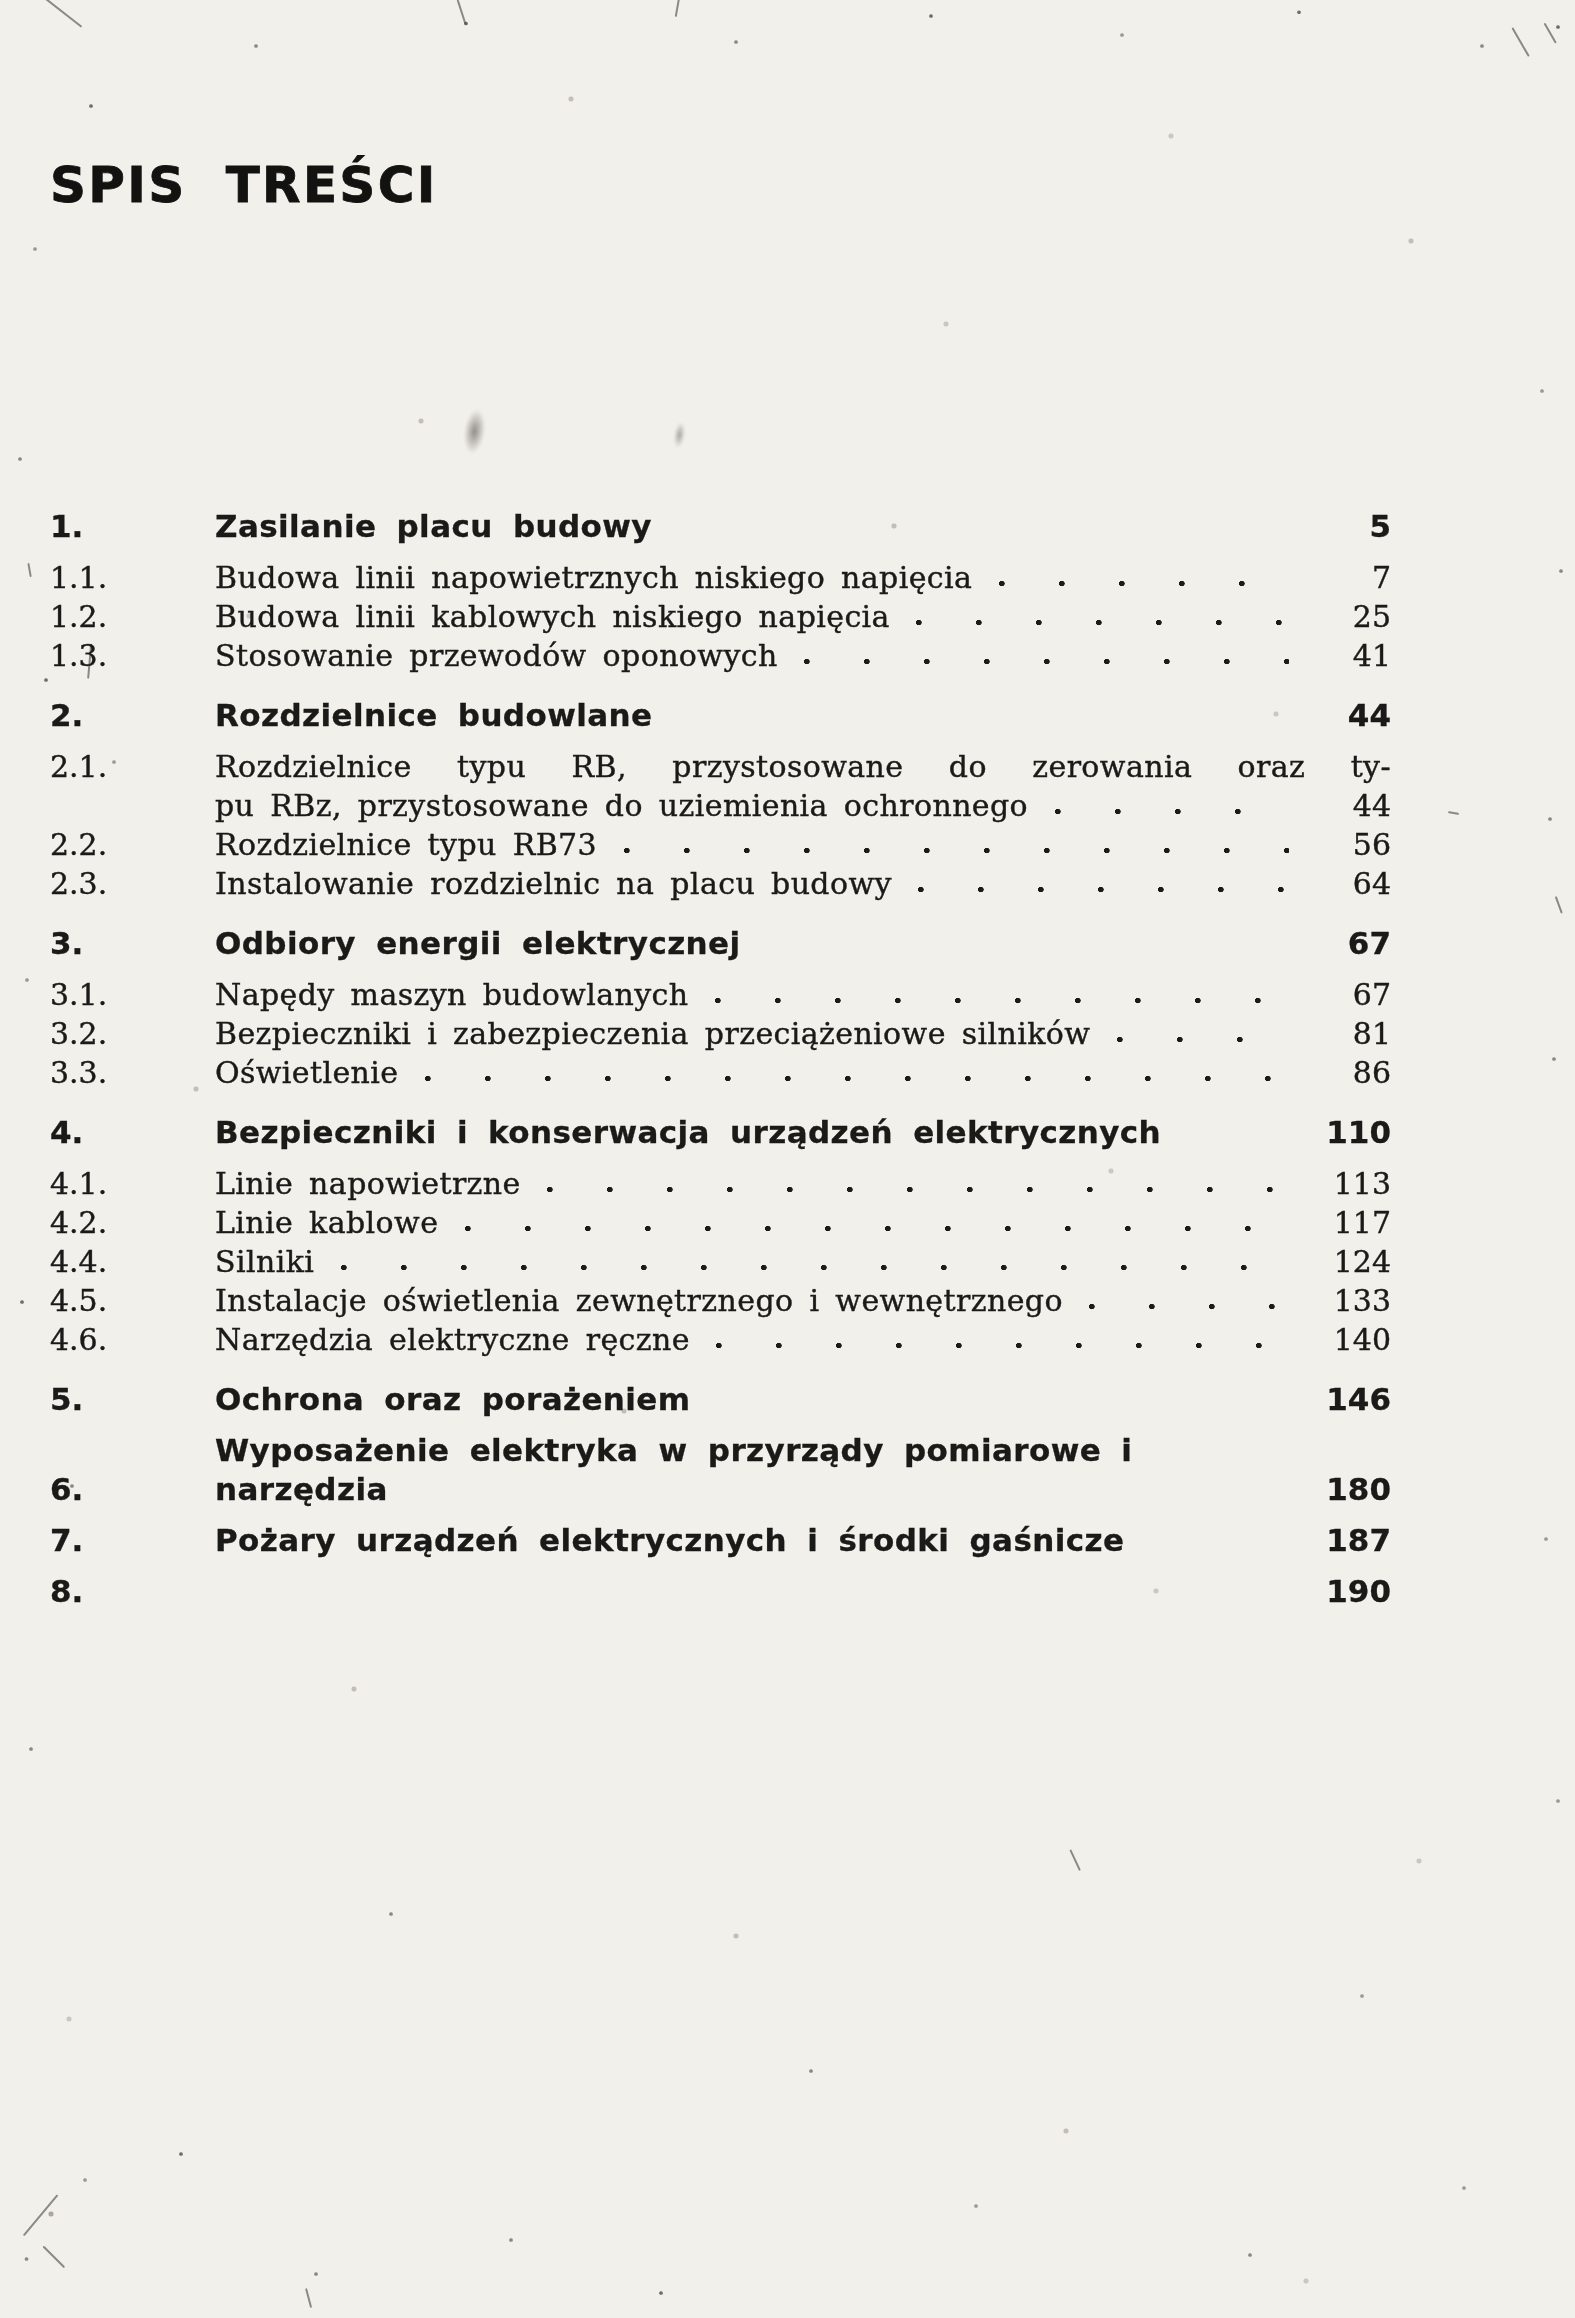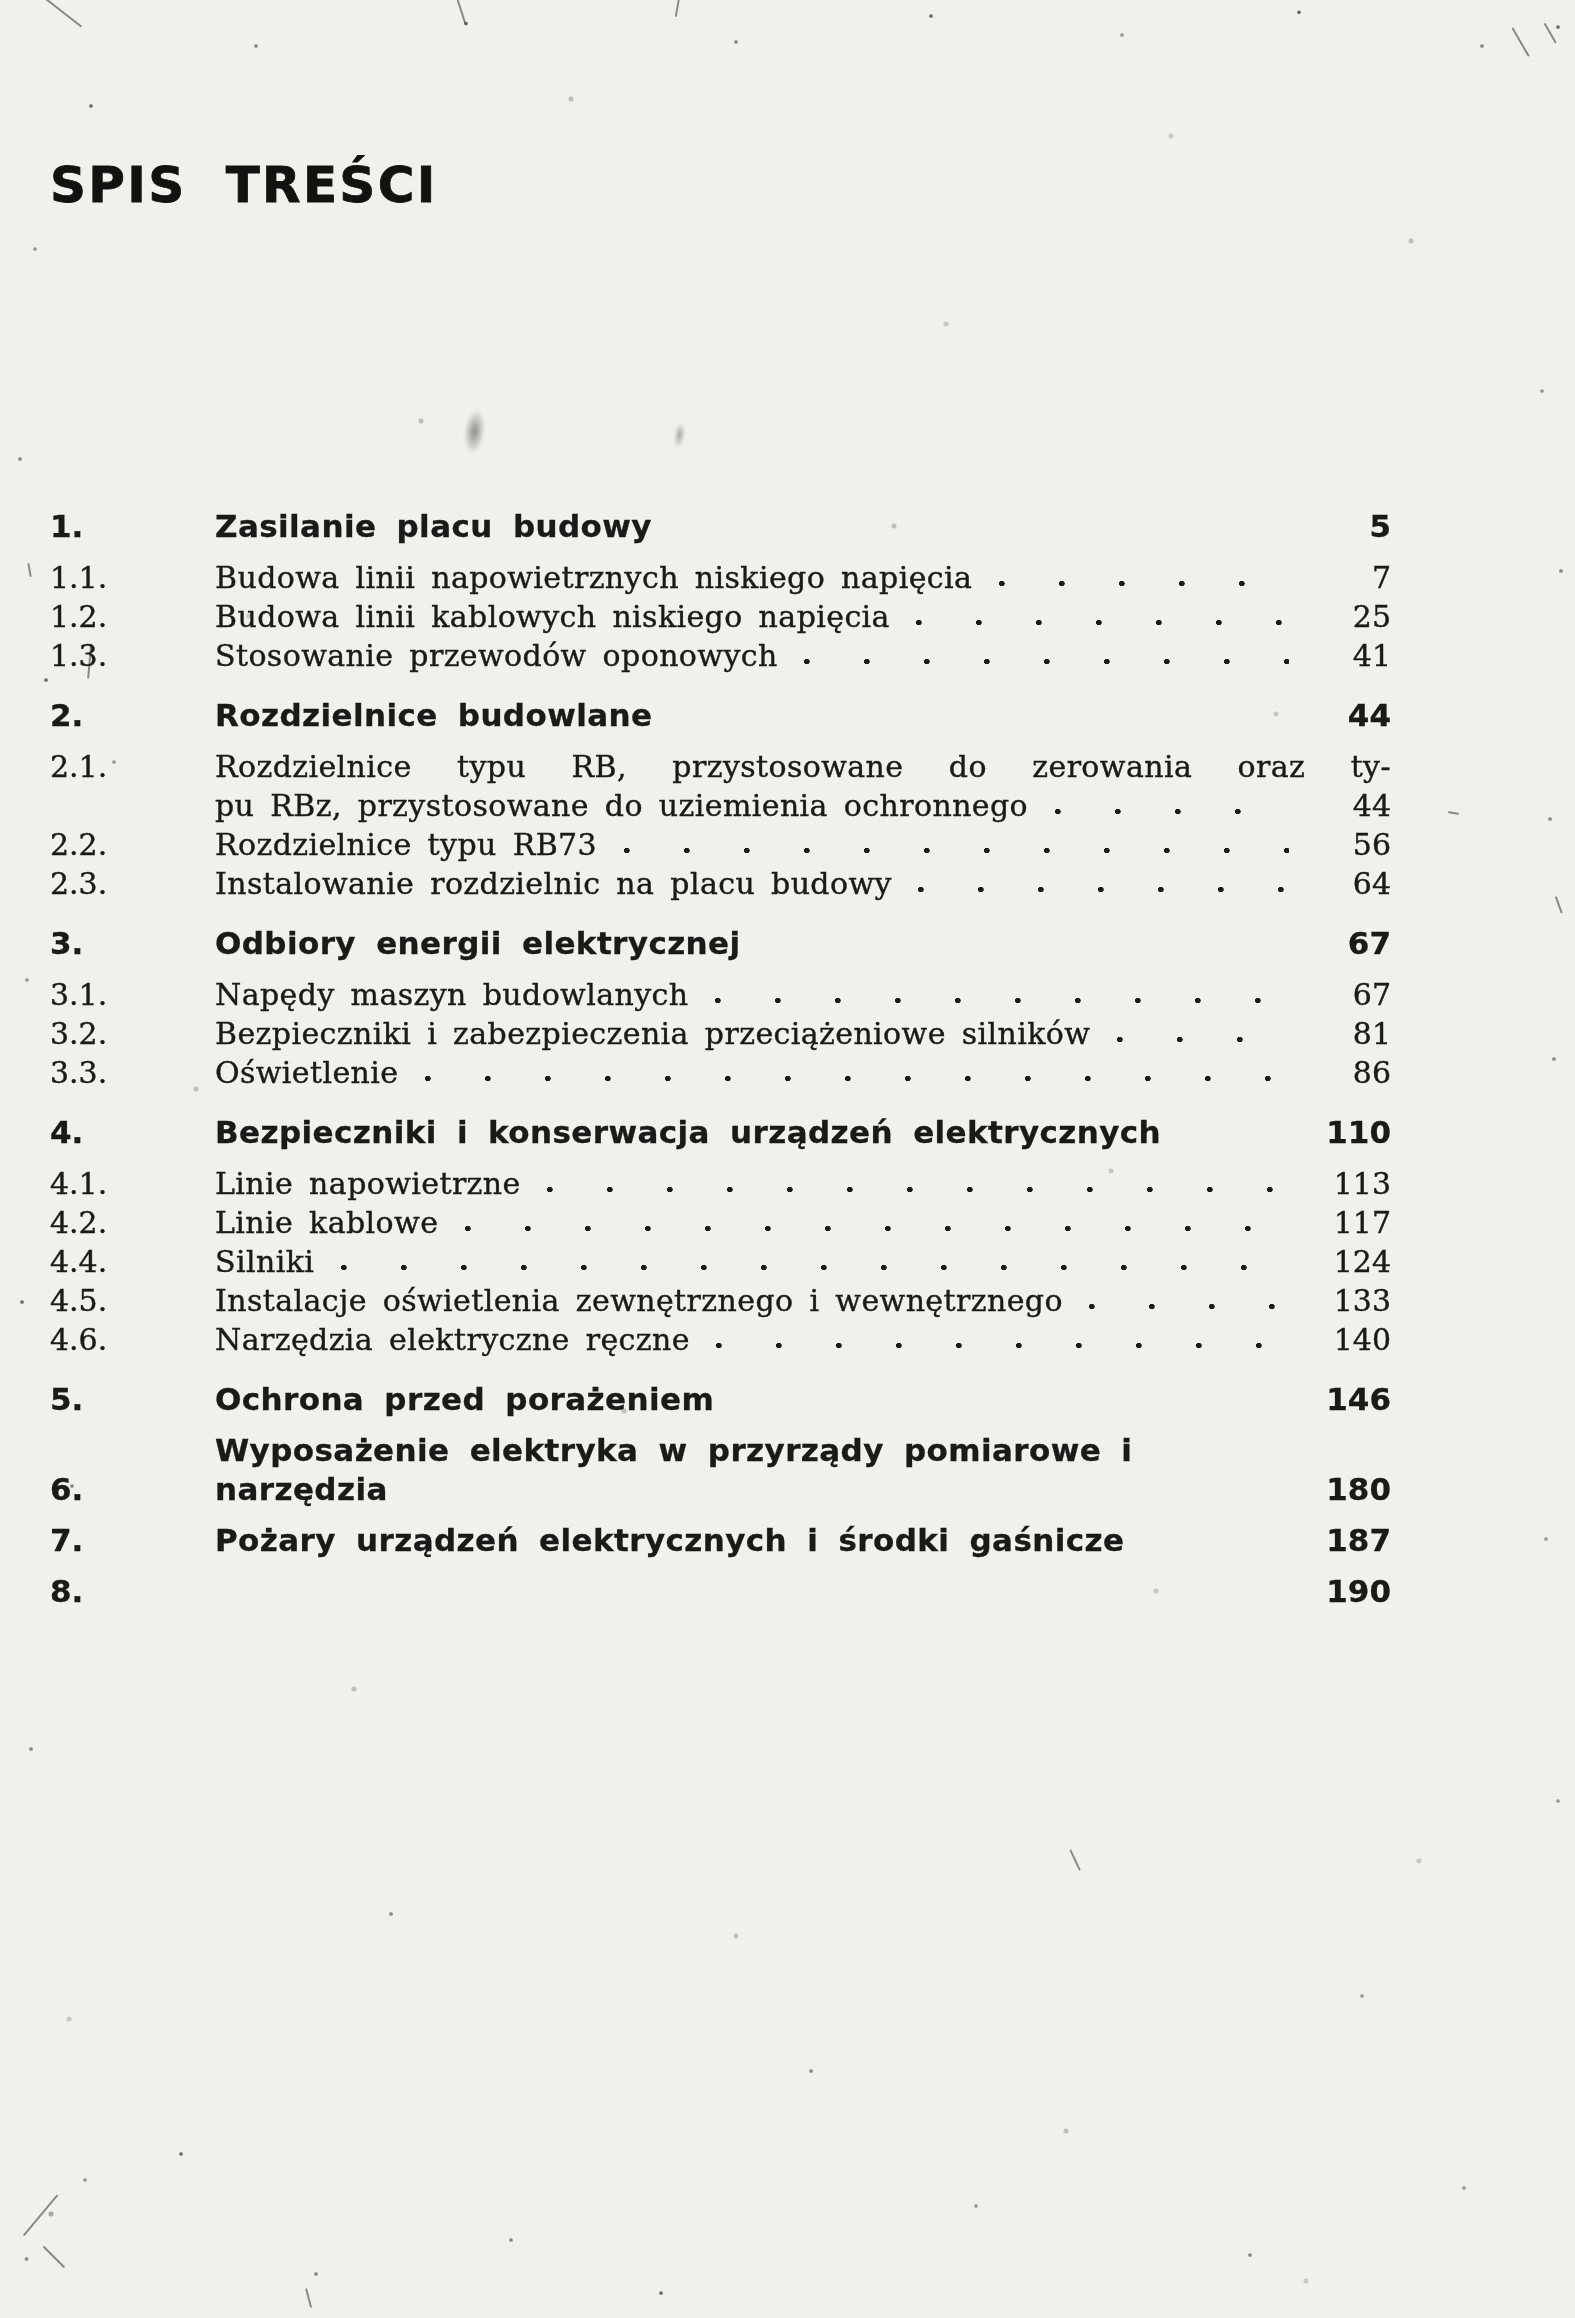--- a/index.html
+++ b/index.html
@@ -278,21 +278,21 @@
         <span class="pg">133</span>
       </div>
       <div class="row">
         <span class="num">4.6.</span>
         <span class="title">Narzędzia elektryczne ręczne</span>
         <span class="leader"></span>
         <span class="pg">140</span>
       </div>
       <div class="row section">
         <span class="num">5.</span>
-        <span class="title">Ochrona przed porażeniem</span>
+        <span class="title">Ochrona oraz porażeniem</span>
         <span class="leader none"></span>
         <span class="pg">146</span>
       </div>
       <div class="row section">
         <span class="num">6.</span>
         <span class="title">Wyposażenie elektryka w przyrządy pomiarowe i narzędzia</span>
         <span class="leader none"></span>
         <span class="pg">180</span>
       </div>
       <div class="row section">

